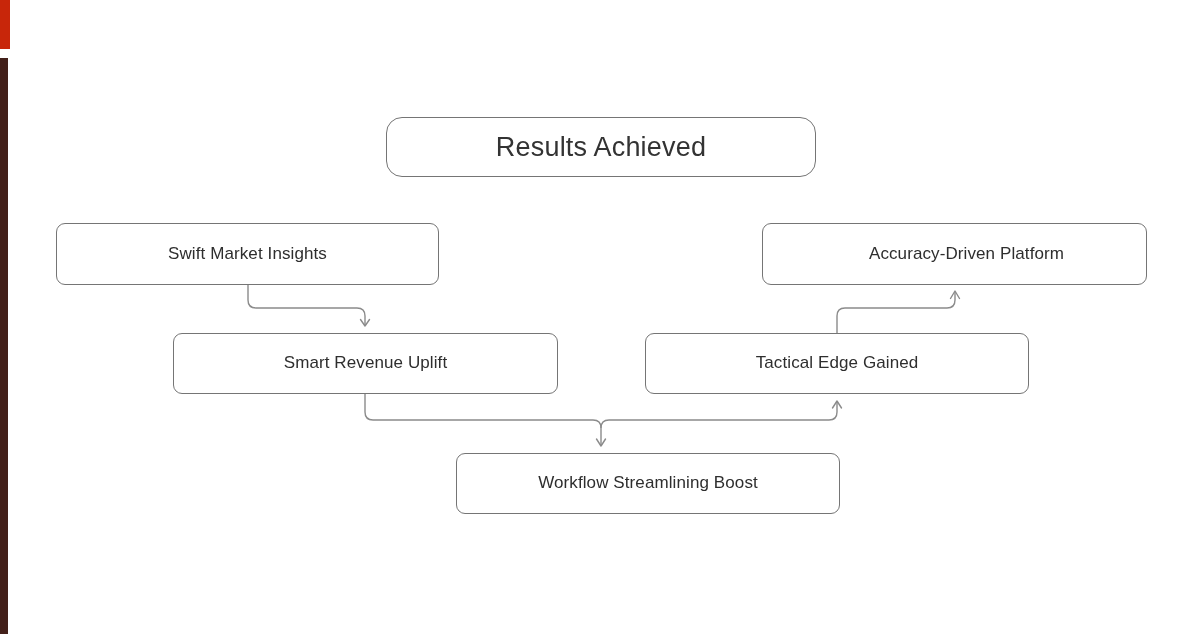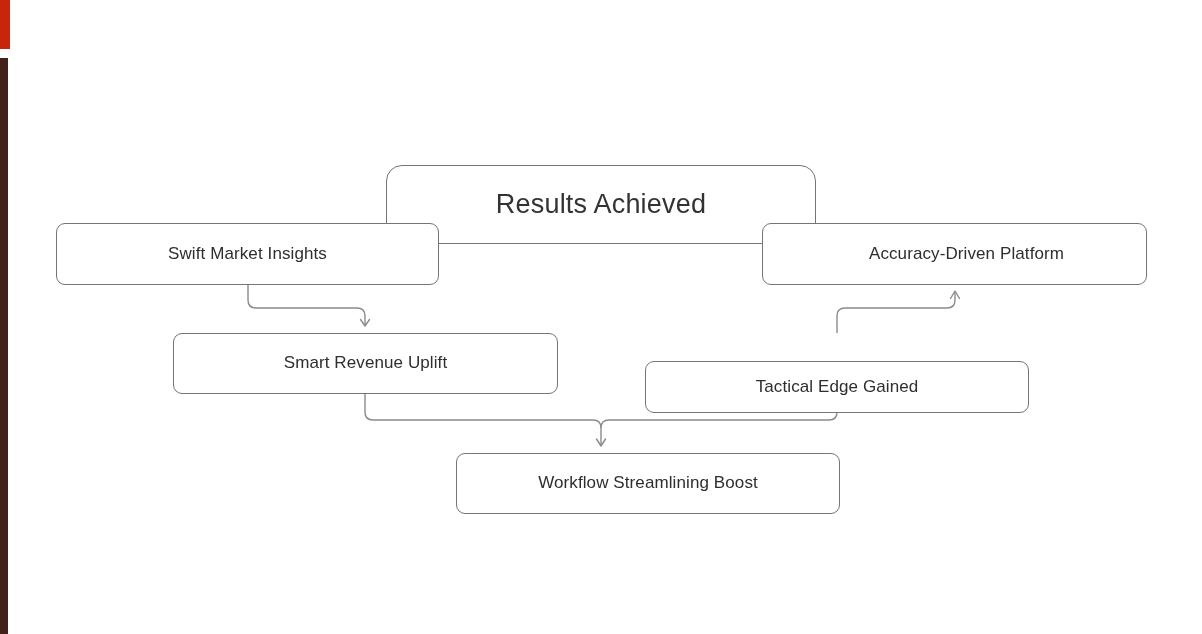--- a/index.html
+++ b/index.html
@@ -87,25 +87,25 @@
   .node.title-node {
     border-radius: 16px;
   }
   .node.title-node .node-label {
     font-size: 27px;
     color: #333333;
     letter-spacing: 0.2px;
   }
 
   
-  #node-root      { left: 386px; top: 117px; width: 430px;  height: 79px; margin-top: 48px; }
+  #node-root      { left: 386px; top: 117px; width: 430px;  height: 60px; }
   #node-left-top  { left: 56px;  top: 223px; width: 383px;  height: 62px; }
   #node-right-top { left: 762px; top: 223px; width: 385px;  height: 62px; padding-left: 24px; }
   #node-left-mid  { left: 173px; top: 333px; width: 385px;  height: 61px; }
-  #node-right-mid { left: 645px; top: 333px; width: 384px;  height: 52px; margin-top: 28px; }
+  #node-right-mid { left: 645px; top: 333px; width: 384px;  height: 61px; }
   #node-bottom    { left: 409px; top: 453px; width: 384px;  height: 61px; margin-left: 47px; }
 </style>
 </head>
 <body>
 
 <div id="canvas">
 
   <div class="edge-strip" id="strip-red"></div>
   <div class="edge-strip" id="strip-brown"></div>
 

